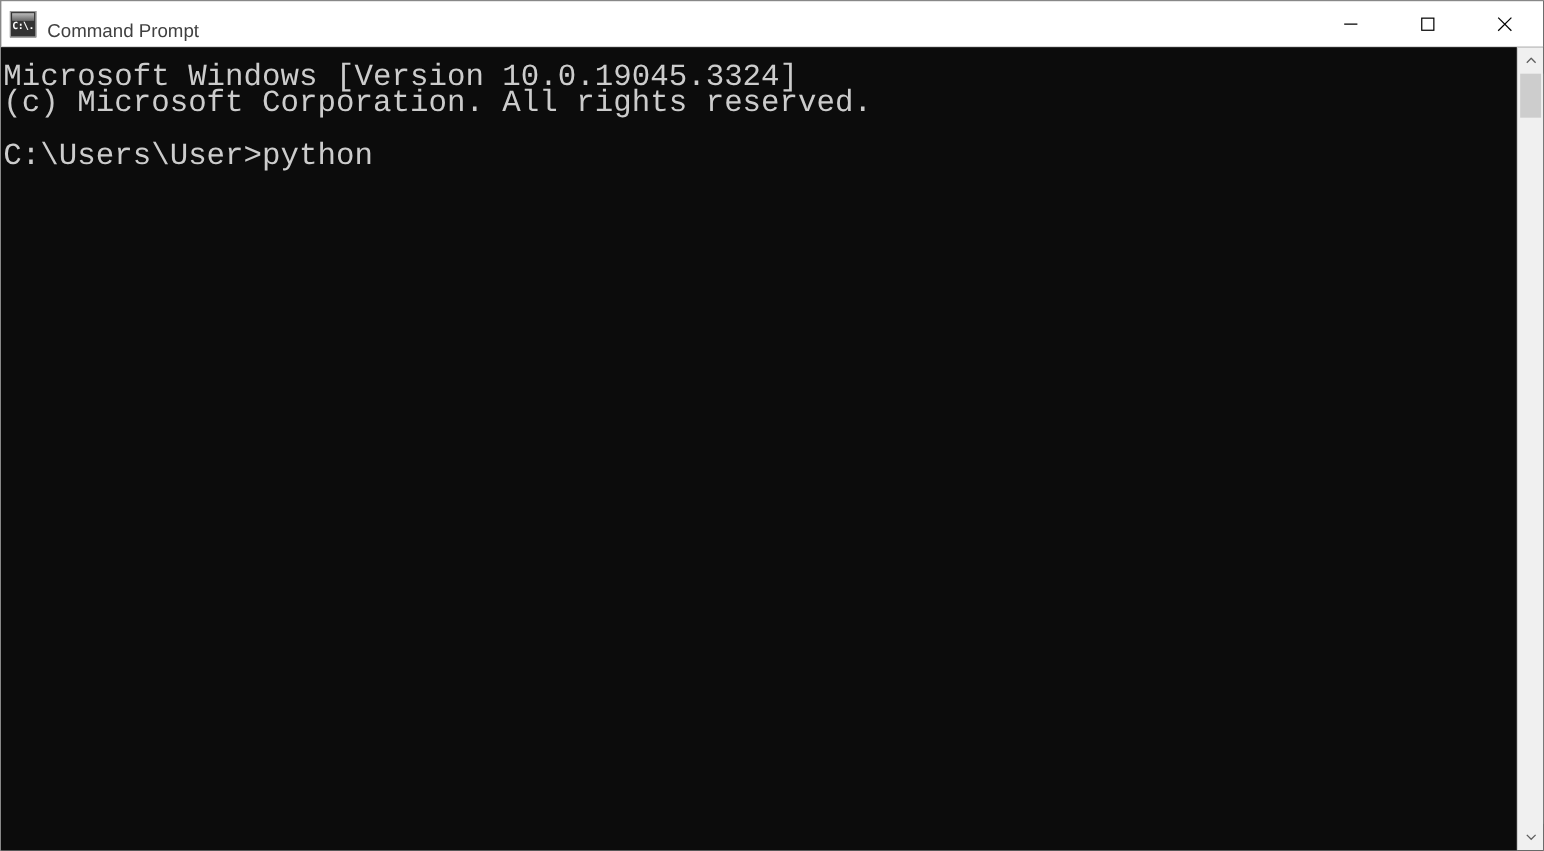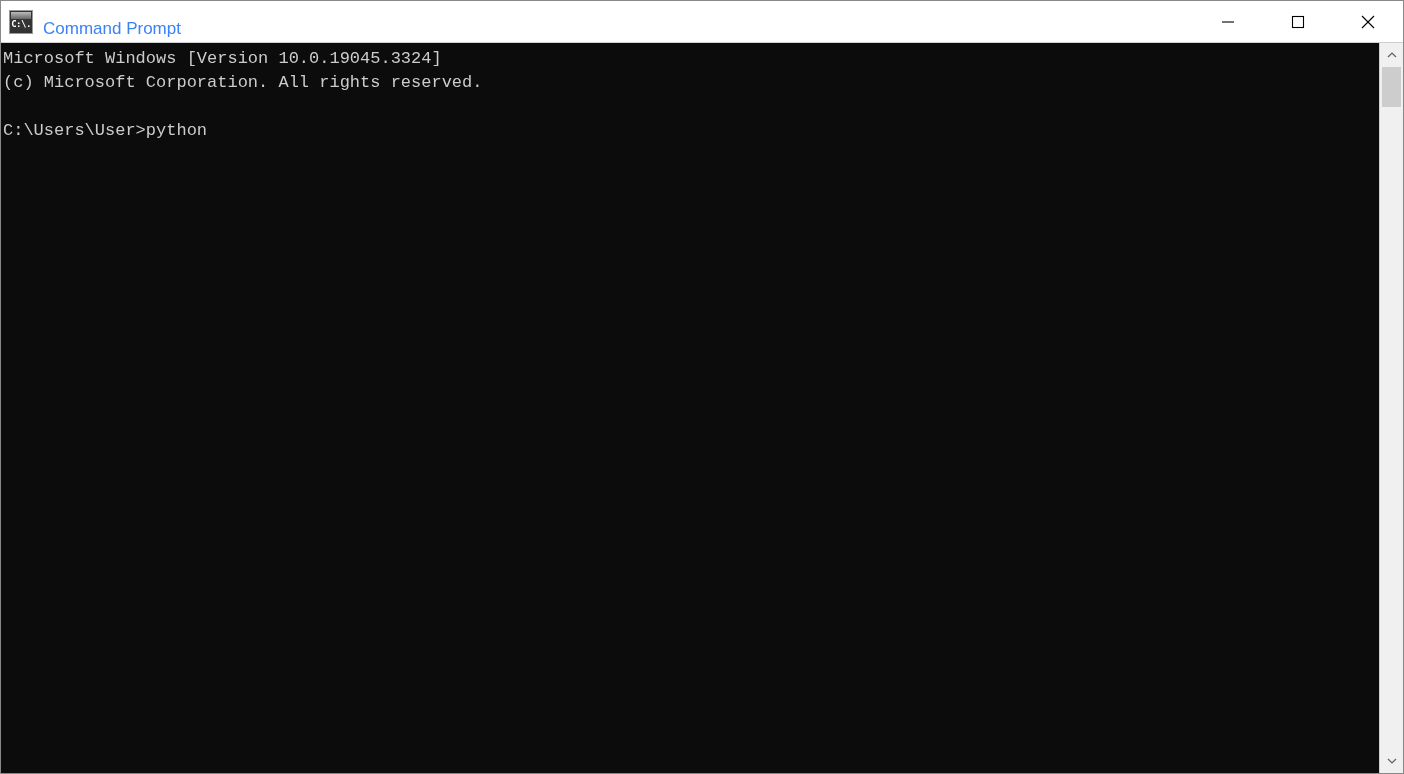--- a/index.html
+++ b/index.html
@@ -60,21 +60,21 @@
     }
 
     .app-icon-text {
       position: relative;
       z-index: 1;
       margin-top: 4px;
     }
 
     .title-text {
       font-size: 17px;
-      color: #3b82f6;
+      color: #404040;
       font-weight: 400;
       margin-top: 14px;
     }
 
     .window-controls {
       display: flex;
       height: 100%;
     }
 
     .win-btn {
@@ -97,23 +97,23 @@
     .terminal-area {
       display: flex;
       height: calc(100% - 42px);
     }
 
     .terminal {
       flex: 1;
       background: #0c0c0c;
       color: #cccccc;
       font-family: Consolas, 'Courier New', monospace;
-      font-size: 17px;
+      font-size: 28px;
       line-height: 24px;
-      padding: 4px 2px;
+      padding: 16px 2px;
       white-space: pre;
       overflow: hidden;
     }
 
     .scrollbar {
       width: 24px;
       background: #f0f0f0;
       display: flex;
       flex-direction: column;
       justify-content: space-between;

